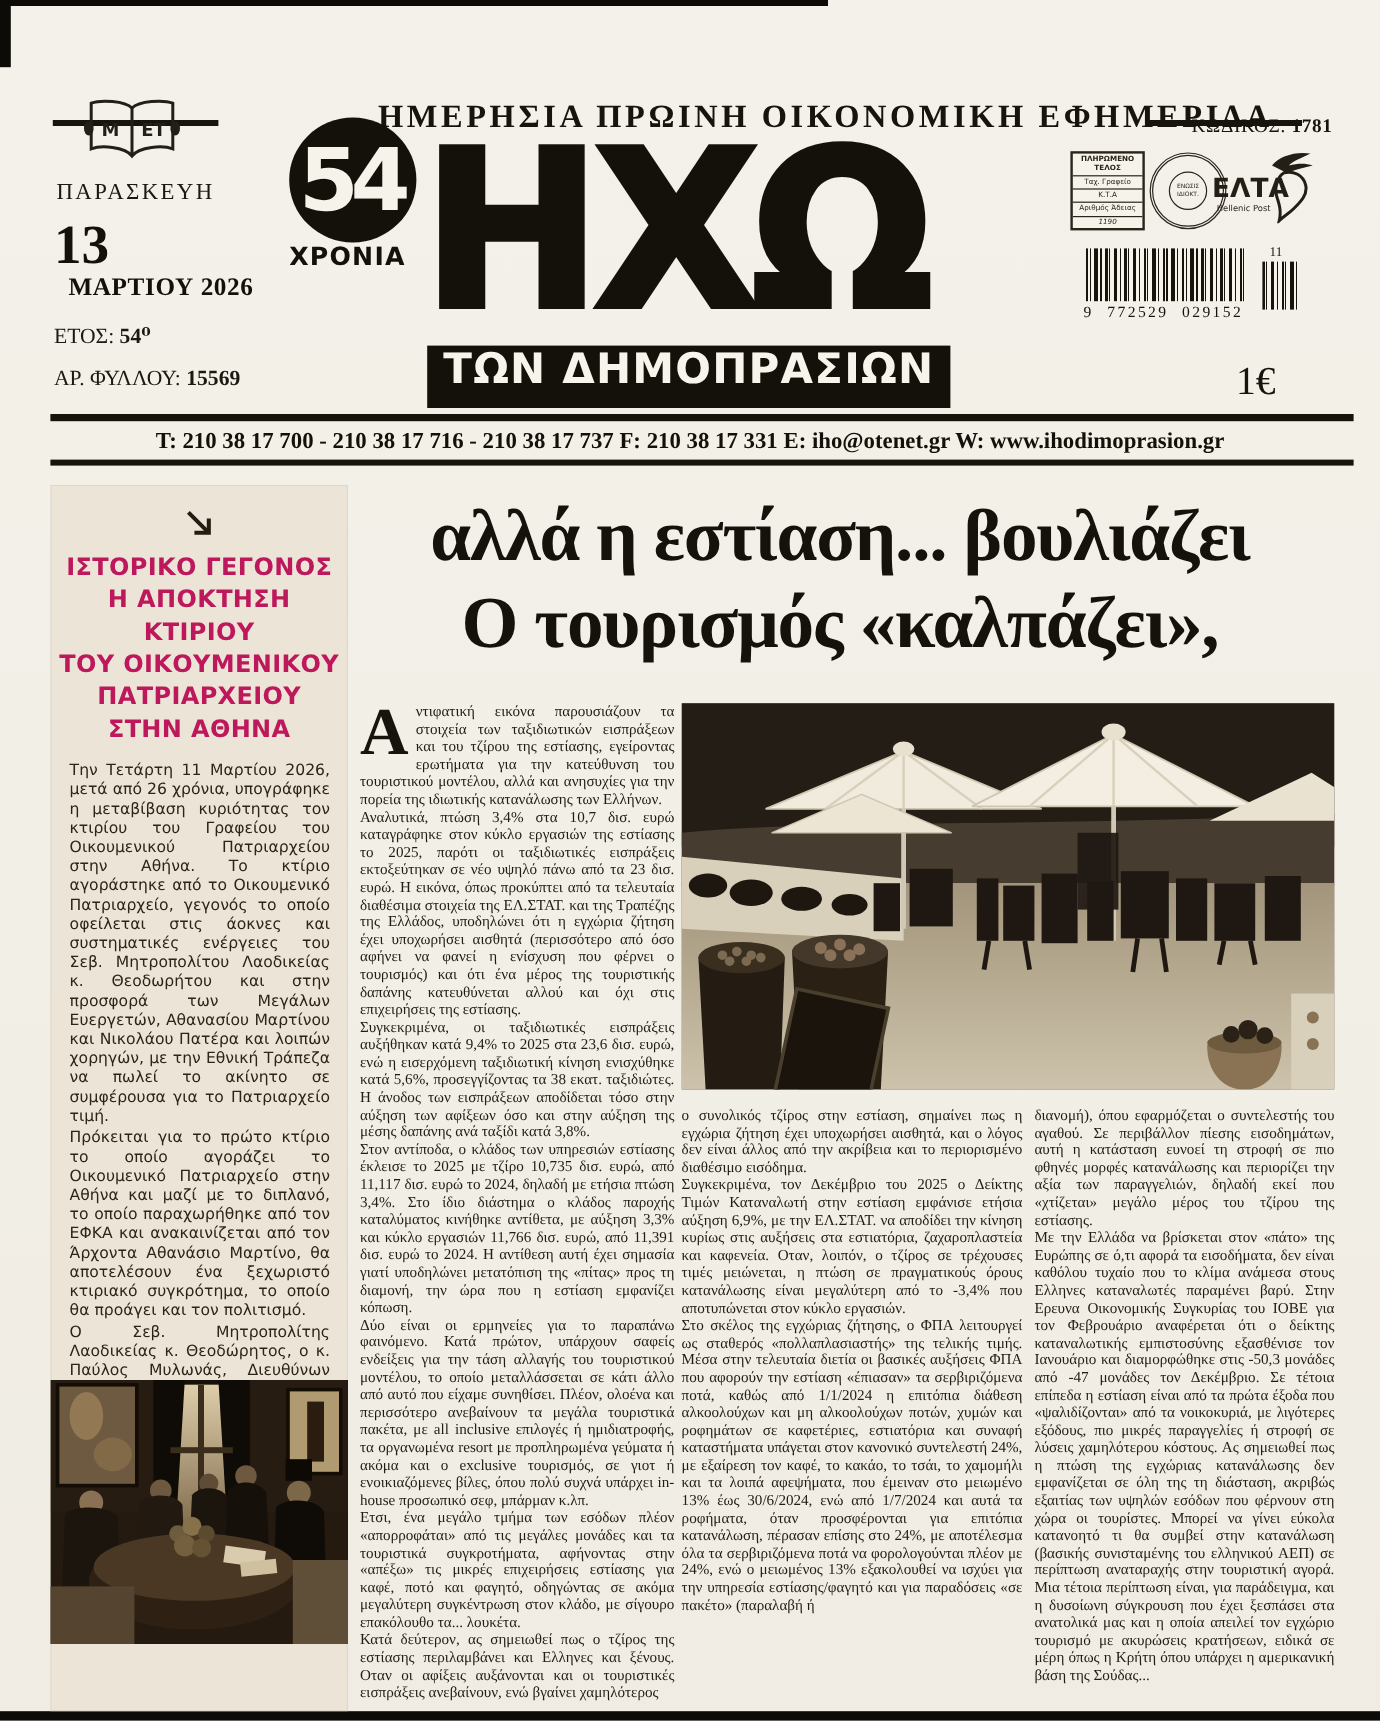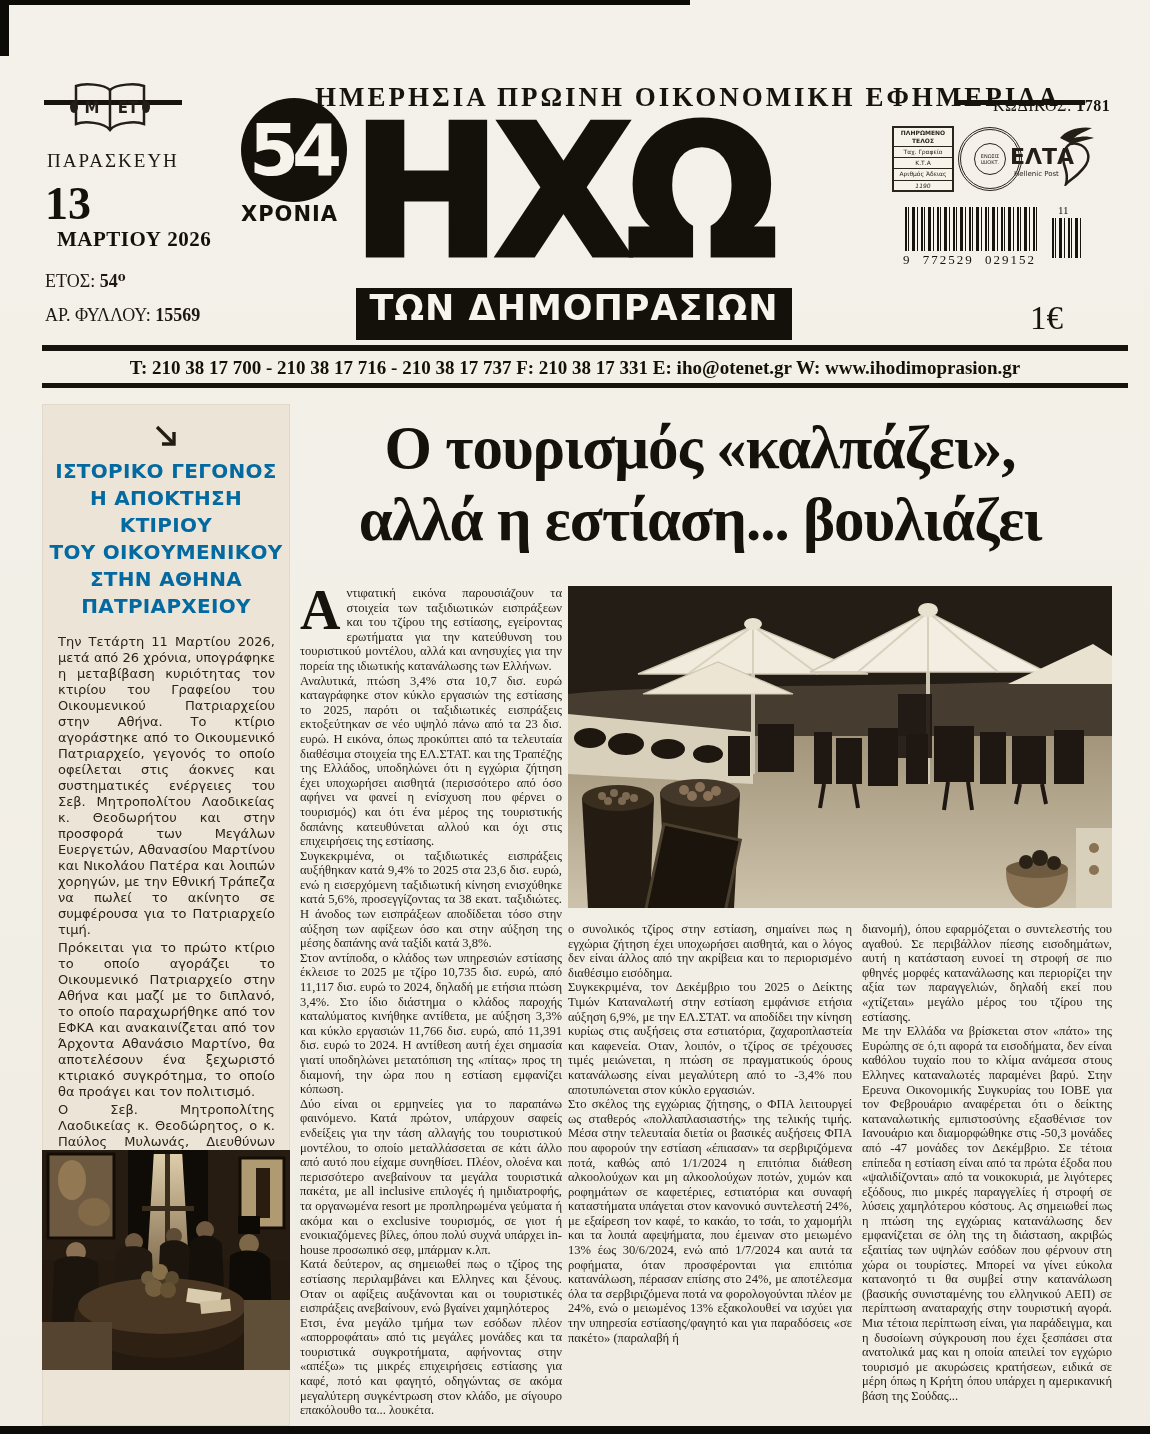--- a/index.html
+++ b/index.html
@@ -41,21 +41,21 @@
   .barcode{background:repeating-linear-gradient(90deg,#17130d 0 2px,#f6f3ea 2px 3px,#17130d 3px 4px,#f6f3ea 4px 7px,
             #17130d 7px 10px,#f6f3ea 10px 12px,#17130d 12px 13px,#f6f3ea 13px 16px);}
   .bdigits{font-size:13px;letter-spacing:2px;word-spacing:6px;color:#17130d;white-space:nowrap;}
   .bissue{font-size:11px;color:#17130d;}
 
   
   .headline{font-size:61px;font-weight:bold;line-height:1.18;color:#15110b;text-align:center;letter-spacing:-1px;}
 
   
   .sidebar{background:#ece5d7;box-shadow:inset 0 0 0 1px rgba(90,80,60,.08);}
-  .sb-title{font-size:20px;font-weight:bold;line-height:27px;text-align:center;color:#0369a1;letter-spacing:.3px;}
+  .sb-title{font-size:20px;font-weight:bold;line-height:27px;text-align:center;color:#be185d;letter-spacing:.3px;}
   .sb-body p{margin:0 0 2px 0;font-size:13px;line-height:16px;color:#2b2419;text-align:justify;}
 
   
   .col p{margin:0;font-size:12.6px;line-height:14.6px;color:#211c14;text-align:justify;}
   .dropcap{float:left;font-size:56px;line-height:44px;font-weight:bold;padding:2px 6px 0 0;color:#17130d;
            font-family:"Liberation Serif","DejaVu Serif",serif;}
   .blackbar{background:#0d0b08;}
 </style>
 </head>
 <body>
@@ -136,37 +136,37 @@
   <div class="abs bissue serif" style="left:1058px;top:204px;">11</div>
   <div class="abs barcode" style="left:905px;top:207px;width:134px;height:44px;"></div>
   <div class="abs barcode" style="left:1052px;top:218px;width:30px;height:40px;"></div>
   <div class="abs serif bdigits" style="left:903px;top:252px;">9 772529 029152</div>
 
   <div class="abs rule" style="left:42px;top:345px;width:1086px;height:6px;"></div>
   <div class="abs serif contact" style="left:0;top:357px;width:1150px;text-align:center;">Τ: 210 38 17 700 - 210 38 17 716 - 210 38 17 737 F: 210 38 17 331 E: iho@otenet.gr W: www.ihodimoprasion.gr</div>
   <div class="abs rule" style="left:42px;top:383px;width:1086px;height:5px;"></div>
 
   <div class="abs serif headline" style="left:300px;top:412px;width:800px;">
+    <div>αλλά η εστίαση... βουλιάζει</div>
     <div>Ο τουρισμός «καλπάζει»,</div>
-    <div>αλλά η εστίαση... βουλιάζει</div>
   </div>
 
   <div class="abs sidebar" style="left:42px;top:404px;width:248px;height:1022px;">
     <div style="text-align:center;padding-top:18px;">
       <svg width="28" height="28" viewBox="0 0 28 28">
         <path d="M5 5 L21 21" stroke="#221c13" stroke-width="3.4"></path>
         <path d="M22 10 L22 22 L10 22" fill="none" stroke="#221c13" stroke-width="3.4"></path>
       </svg>
     </div>
     <div class="sans sb-title" style="margin-top:4px;">
       <div>ΙΣΤΟΡΙΚΟ ΓΕΓΟΝΟΣ</div>
       <div>Η ΑΠΟΚΤΗΣΗ ΚΤΙΡΙΟΥ</div>
       <div>ΤΟΥ ΟΙΚΟΥΜΕΝΙΚΟΥ</div>
+      <div>ΠΑΤΡΙΑΡΧΕΙΟΥ</div>
       <div>ΣΤΗΝ ΑΘΗΝΑ</div>
-      <div>ΠΑΤΡΙΑΡΧΕΙΟΥ</div>
     </div>
     <div class="sans sb-body" style="padding:14px 15px 0 16px;">
       <p>Την Τετάρτη 11 Μαρτίου 2026, μετά από 26 χρόνια, υπογράφηκε η μεταβίβαση κυριότητας τον κτιρίου του Γραφείου του Οικουμενικού Πατριαρχείου στην Αθήνα. Το κτίριο αγοράστηκε από το Οικουμενικό Πατριαρχείο, γεγονός το οποίο οφείλεται στις άοκνες και συστηματικές ενέργειες του Σεβ. Μητροπολίτου Λαοδικείας κ. Θεοδωρήτου και στην προσφορά των Μεγάλων Ευεργετών, Αθανασίου Μαρτίνου και Νικολάου Πατέρα και λοιπών χορηγών, με την Εθνική Τράπεζα να πωλεί το ακίνητο σε συμφέρουσα για το Πατριαρχείο τιμή.</p>
       <p>Πρόκειται για το πρώτο κτίριο το οποίο αγοράζει το Οικουμενικό Πατριαρχείο στην Αθήνα και μαζί με το διπλανό, το οποίο παραχωρήθηκε από τον ΕΦΚΑ και ανακαινίζεται από τον Άρχοντα Αθανάσιο Μαρτίνο, θα αποτελέσουν ένα ξεχωριστό κτιριακό συγκρότημα, το οποίο θα προάγει και τον πολιτισμό.</p>
       <p>Ο Σεβ. Μητροπολίτης Λαοδικείας κ. Θεοδώρητος, ο κ. Παύλος Μυλωνάς, Διευθύνων Σύμβουλος της Εθνικής Τράπεζας, οι Ευεργέτες Αθανάσιος Μαρτίνος και Νικόλαος Πατέρας, έγραψαν μια νέα σελίδα του Οικουμενικού Πατριαρχείου στην Ελλάδα.</p>
     </div>
 
     <div class="abs" style="left:0px;top:746px;width:248px;height:220px;">
       <svg width="248" height="220" viewBox="0 0 248 220">
         <rect x="0" y="0" width="248" height="220" fill="#241a10"></rect>
@@ -216,22 +216,22 @@
       </svg>
     </div>
   </div>
 
   <div class="abs serif col" style="left:300px;top:586px;width:262px;">
     <p><span class="dropcap">Α</span><span>ντιφατική εικόνα παρουσιάζουν τα στοιχεία των ταξιδιωτικών εισπράξεων και του τζίρου της εστίασης, εγείροντας ερωτήματα για την κατεύθυνση του τουριστικού μοντέλου, αλλά και ανησυχίες για την πορεία της ιδιωτικής κατανάλωσης των Ελλήνων.</span></p>
     <p>Αναλυτικά, πτώση 3,4% στα 10,7 δισ. ευρώ καταγράφηκε στον κύκλο εργασιών της εστίασης το 2025, παρότι οι ταξιδιωτικές εισπράξεις εκτοξεύτηκαν σε νέο υψηλό πάνω από τα 23 δισ. ευρώ. Η εικόνα, όπως προκύπτει από τα τελευταία διαθέσιμα στοιχεία της ΕΛ.ΣΤΑΤ. και της Τραπέζης της Ελλάδος, υποδηλώνει ότι η εγχώρια ζήτηση έχει υποχωρήσει αισθητά (περισσότερο από όσο αφήνει να φανεί η ενίσχυση που φέρνει ο τουρισμός) και ότι ένα μέρος της τουριστικής δαπάνης κατευθύνεται αλλού και όχι στις επιχειρήσεις της εστίασης.</p>
     <p>Συγκεκριμένα, οι ταξιδιωτικές εισπράξεις αυξήθηκαν κατά 9,4% το 2025 στα 23,6 δισ. ευρώ, ενώ η εισερχόμενη ταξιδιωτική κίνηση ενισχύθηκε κατά 5,6%, προσεγγίζοντας τα 38 εκατ. ταξιδιώτες. Η άνοδος των εισπράξεων αποδίδεται τόσο στην αύξηση των αφίξεων όσο και στην αύξηση της μέσης δαπάνης ανά ταξίδι κατά 3,8%.</p>
     <p>Στον αντίποδα, ο κλάδος των υπηρεσιών εστίασης έκλεισε το 2025 με τζίρο 10,735 δισ. ευρώ, από 11,117 δισ. ευρώ το 2024, δηλαδή με ετήσια πτώση 3,4%. Στο ίδιο διάστημα ο κλάδος παροχής καταλύματος κινήθηκε αντίθετα, με αύξηση 3,3% και κύκλο εργασιών 11,766 δισ. ευρώ, από 11,391 δισ. ευρώ το 2024. Η αντίθεση αυτή έχει σημασία γιατί υποδηλώνει μετατόπιση της «πίτας» προς τη διαμονή, την ώρα που η εστίαση εμφανίζει κόπωση.</p>
     <p>Δύο είναι οι ερμηνείες για το παραπάνω φαινόμενο. Κατά πρώτον, υπάρχουν σαφείς ενδείξεις για την τάση αλλαγής του τουριστικού μοντέλου, το οποίο μεταλλάσσεται σε κάτι άλλο από αυτό που είχαμε συνηθίσει. Πλέον, ολοένα και περισσότερο ανεβαίνουν τα μεγάλα τουριστικά πακέτα, με all inclusive επιλογές ή ημιδιατροφής, τα οργανωμένα resort με προπληρωμένα γεύματα ή ακόμα και ο exclusive τουρισμός, σε γιοτ ή ενοικιαζόμενες βίλες, όπου πολύ συχνά υπάρχει in-house προσωπικό σεφ, μπάρμαν κ.λπ.</p>
+    <p>Ετσι, ένα μεγάλο τμήμα των εσόδων πλέον «απορροφάται» από τις μεγάλες μονάδες και τα τουριστικά συγκροτήματα, αφήνοντας στην «απέξω» τις μικρές επιχειρήσεις εστίασης για καφέ, ποτό και φαγητό, οδηγώντας σε ακόμα μεγαλύτερη συγκέντρωση στον κλάδο, με σίγουρο επακόλουθο τα... λουκέτα.</p>
     <p>Κατά δεύτερον, ας σημειωθεί πως ο τζίρος της εστίασης περιλαμβάνει και Ελληνες και ξένους. Οταν οι αφίξεις αυξάνονται και οι τουριστικές εισπράξεις ανεβαίνουν, ενώ βγαίνει χαμηλότερος</p>
-    <p>Ετσι, ένα μεγάλο τμήμα των εσόδων πλέον «απορροφάται» από τις μεγάλες μονάδες και τα τουριστικά συγκροτήματα, αφήνοντας στην «απέξω» τις μικρές επιχειρήσεις εστίασης για καφέ, ποτό και φαγητό, οδηγώντας σε ακόμα μεγαλύτερη συγκέντρωση στον κλάδο, με σίγουρο επακόλουθο τα... λουκέτα.</p>
   </div>
 
   <div class="abs" style="left:568px;top:586px;width:544px;height:322px;">
     <svg width="544" height="322" viewBox="0 0 544 322">
       <rect x="0" y="0" width="544" height="322" fill="#2b241c"></rect>
       <rect x="0" y="0" width="544" height="120" fill="#231d15"></rect>
       <path d="M0 108 C120 96 300 104 544 92 L544 152 L0 152 Z" fill="#463c2f"></path>
       <rect x="0" y="150" width="544" height="172" fill="#b3a68c"></rect>
       <path d="M0 150 L544 150 L544 322 L0 322 Z" fill="url(#floorg)"></path>
       <defs>

